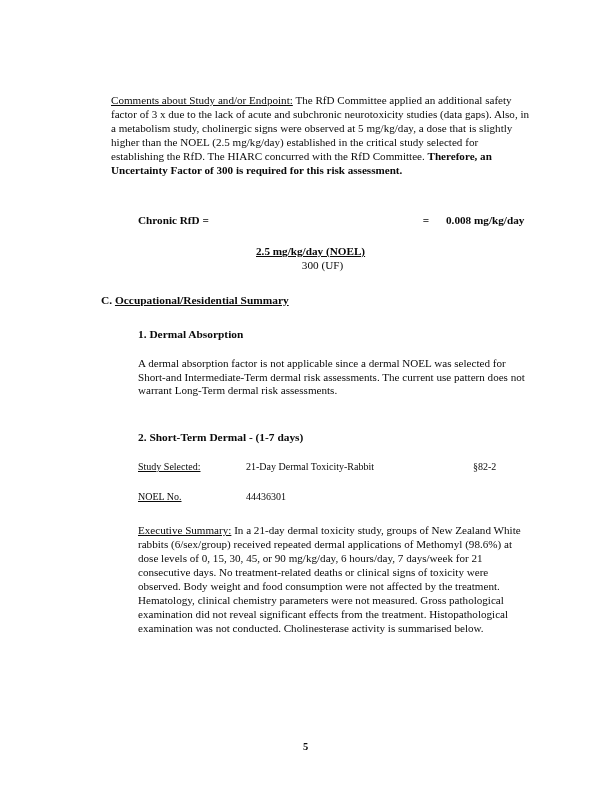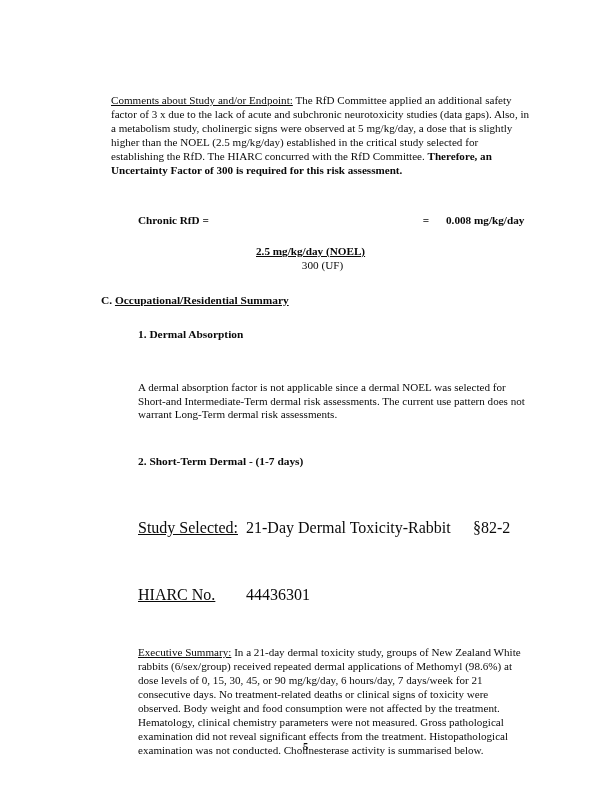--- a/index.html
+++ b/index.html
@@ -37,21 +37,21 @@
   }
 
   .para {
     font-size: 11.1px;
     line-height: 13.9px;
     text-align: left;
     margin: 0 0 0 0;
   }
 
   .indent-body { margin-left: 10px; }
-  .indent-sub  { margin-left: 37px; margin-top: 24px; }
+  .indent-sub  { margin-left: 37px; }
   .gap-md { height: 16px; }
   .gap-lg { height: 20px; }
 
   .u { text-decoration: underline; }
   .b { font-weight: bold; }
 
   
   .heading-c {
     font-size: 11.4px;
     line-height: 14px;
@@ -112,32 +112,31 @@
   .eq-res {
     flex: none;
     font-weight: bold;
     padding-top: 1px;
   }
 
   
   .kv-row {
     display: flex;
     margin-left: 37px;
-    font-size: 16px;
+    font-size: 10px;
     line-height: 13.9px;
     align-items: baseline;
   }
   .kv-key {
     width: 108px;
     flex: none;
     text-decoration: underline;
   }
   .kv-val {
     flex: 1 1 auto;
-    margin-top: 37px;
   }
   .kv-ref {
     flex: none;
     width: 60px;
   }
 
   .page-number {
     position: absolute;
     left: 0;
     top: 741px;
@@ -196,21 +195,21 @@
 
     <div class="kv-row">
       <div class="kv-key">Study Selected:</div>
       <div class="kv-val">21-Day Dermal Toxicity-Rabbit</div>
       <div class="kv-ref">§82-2</div>
     </div>
 
     <div class="gap-md"></div>
 
     <div class="kv-row">
-      <div class="kv-key">HIARC No.</div>
+      <div class="kv-key">NOEL No.</div>
       <div class="kv-val">44436301</div>
       <div class="kv-ref"></div>
     </div>
 
     <div class="gap-lg"></div>
 
     <p class="para indent-sub"><span class="u">Executive Summary:</span><span>  In a 21-day dermal toxicity study, groups of New Zealand White rabbits (6/sex/group) received repeated dermal applications of Methomyl (98.6%) at dose levels of 0, 15, 30, 45, or 90 mg/kg/day, 6 hours/day, 7 days/week for 21 consecutive days.  No treatment-related deaths or clinical signs of toxicity were observed.  Body weight and food consumption were not affected by the treatment.  Hematology, clinical chemistry parameters were not measured. Gross pathological examination did not reveal significant effects from the treatment.  Histopathological examination was not conducted.  Cholinesterase activity is summarised below.</span></p>
 
   </div>
 

